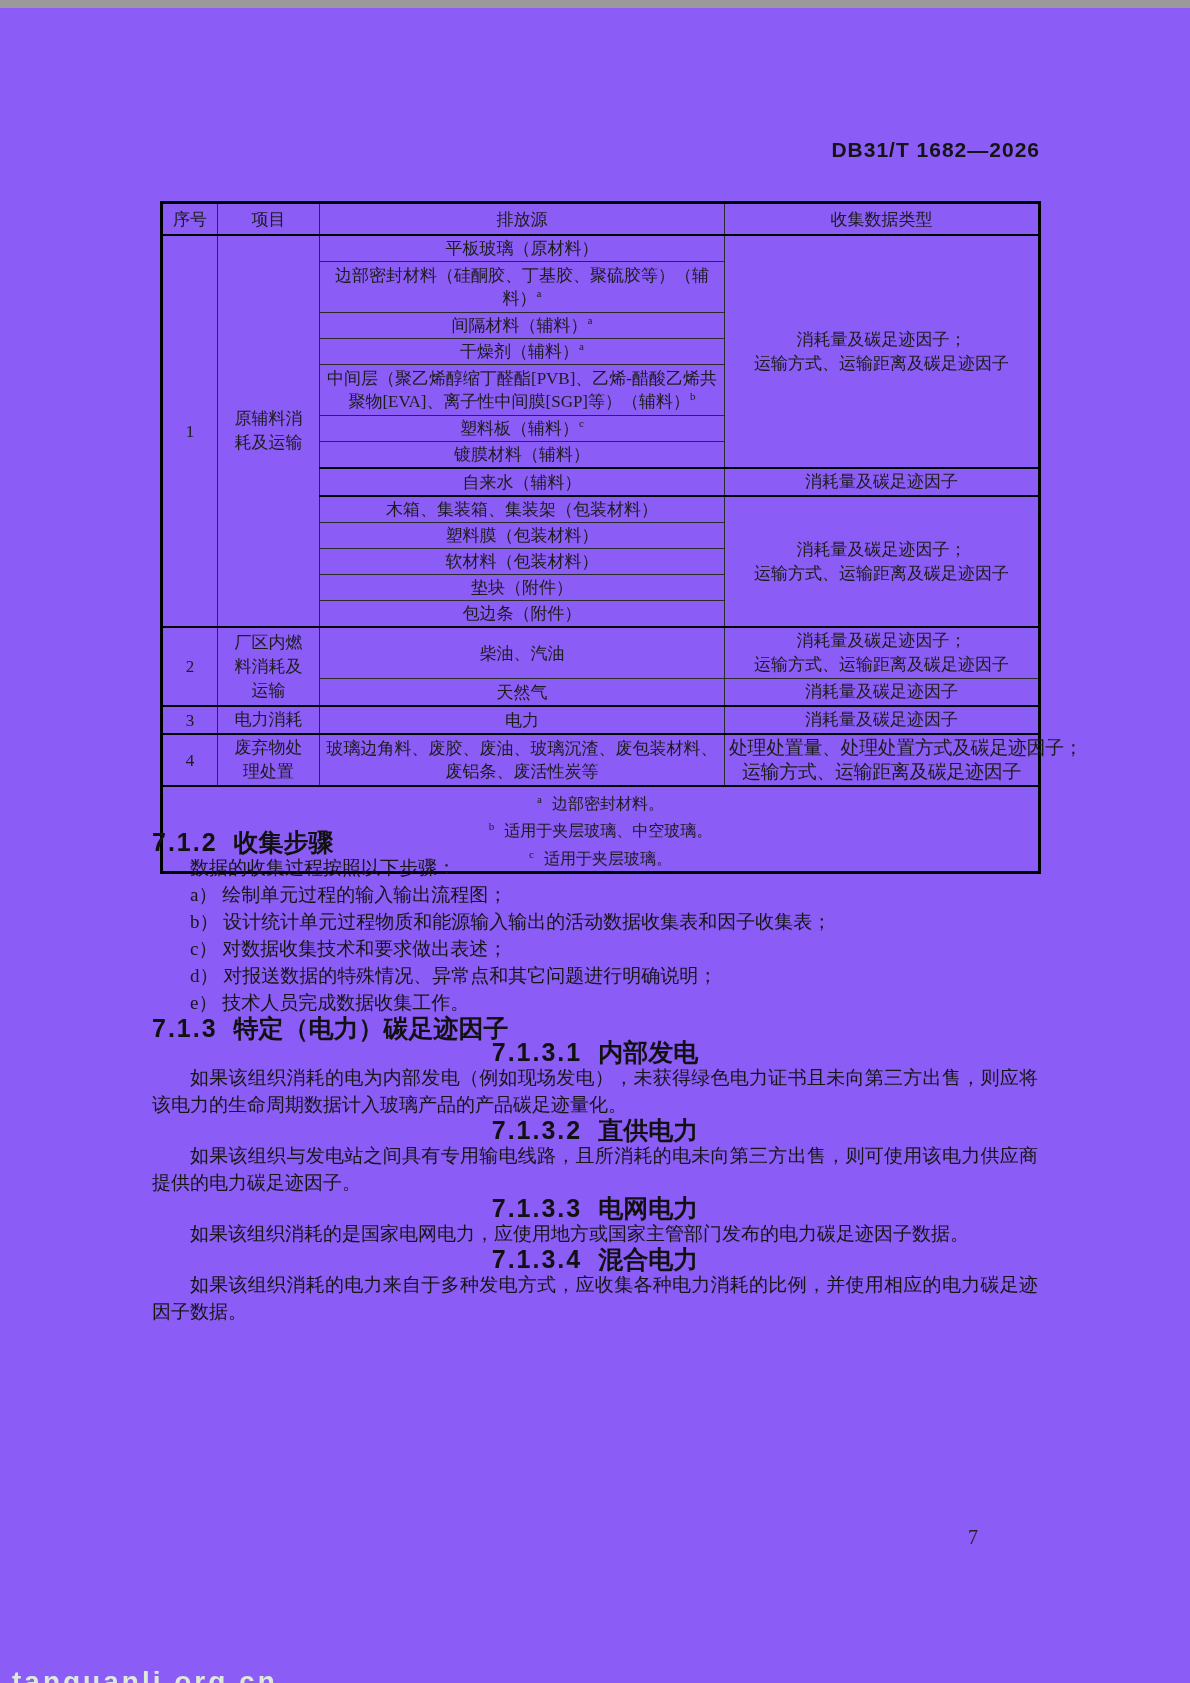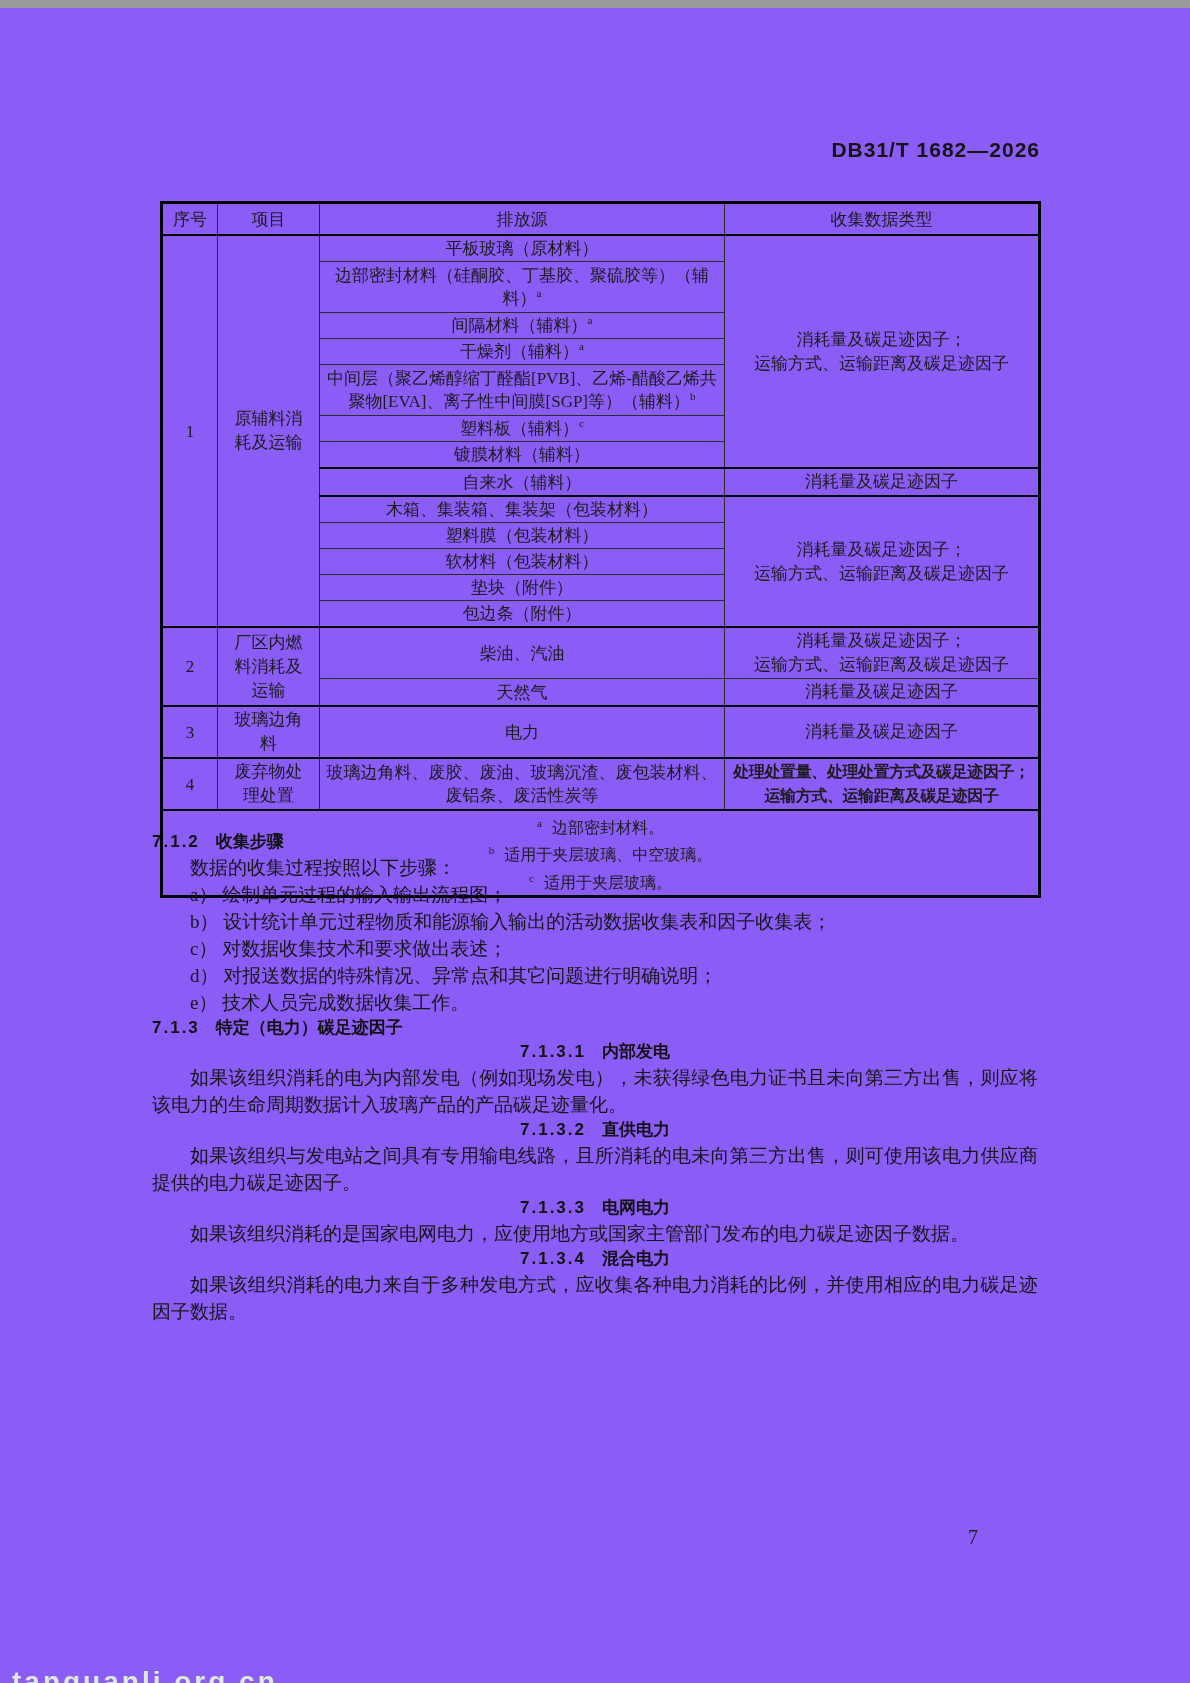--- a/index.html
+++ b/index.html
@@ -38,36 +38,36 @@
   tr.hrow th{height:28px; border-bottom:2px solid #000;}
   td.r1{height:22px;}
   td.r2{height:48px;}
   td.rfuel{height:46px;}
   td.rgas{height:22px;}
   td.rpow{height:24px;}
   td.rwaste{height:46px;}
   .hb{border-bottom:2px solid #000 !important;}
   .item-wrap{max-width:74px; margin:0 auto; word-break:break-all; line-height:24px;}
   .dt-line{white-space:nowrap; line-height:24px;}
-  .dt-tight .dt-line{font-size:16px; letter-spacing:-0.4px;font-weight:bold;}
+  .dt-tight .dt-line{font-size:19px; letter-spacing:-0.4px;}
   sup.fnm{font-size:11px; line-height:0;}
   td.fn-cell{
     border:none; text-align:left; vertical-align:top;
     padding:6px 10px 8px 40px; height:58px;
   }
   .fn-line{font-size:16px; line-height:23px; color:#1c1c1c;}
   .fn-line sup{font-size:11px; margin-right:10px;}
   
   .body-col{
     position:absolute; left:152px; top:822px; width:886px;
     font-size:19px; line-height:27px;
   }
   h3.sec{
     font-family:"Liberation Sans", sans-serif;
-    font-weight:bold; font-size:17px; color:#111;
+    font-weight:bold; font-size:25px; color:#111;
     margin:0; line-height:24px;
   }
   h3.sec .sec-num{letter-spacing:2px; margin-right:16px; font-weight:bold;}
   p.para{
     margin:0; text-indent:38px; text-align:justify; color:#161616;
   }
   .list .li{padding-left:38px; color:#161616;}
   .sp-intro{margin-top:17px;}
   .sp-713{margin-top:26px;}
   .sp-sub{margin-top:20px;text-align:center;}
@@ -178,21 +178,21 @@
         <tr>
           <td class="rgas hb"><span>天然气</span></td>
           <td class="rgas hb">
               <div class="dt-line">消耗量及碳足迹因子</div>
             </td>
         </tr>
 
         <tr>
           <td class="rpow hb">3</td>
           <td class="rpow hb">
-            <div class="item-wrap">玻璃边角料</div>
+            <div class="item-wrap">电力消耗</div>
           </td>
           <td class="rpow hb"><span>电力</span></td>
           <td class="rpow hb">
               <div class="dt-line">消耗量及碳足迹因子</div>
             </td>
         </tr>
 
         <tr>
           <td class="rwaste hb">4</td>
           <td class="rwaste hb">

